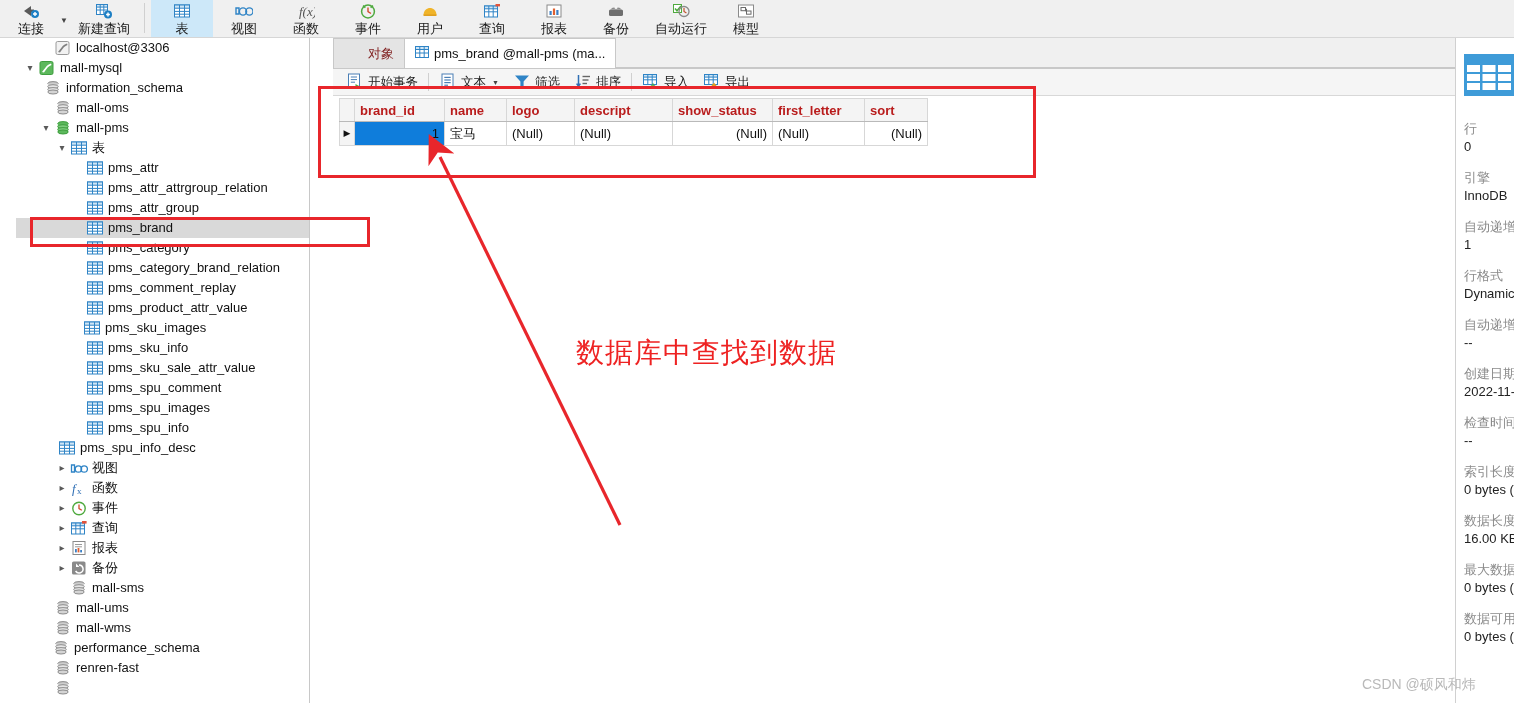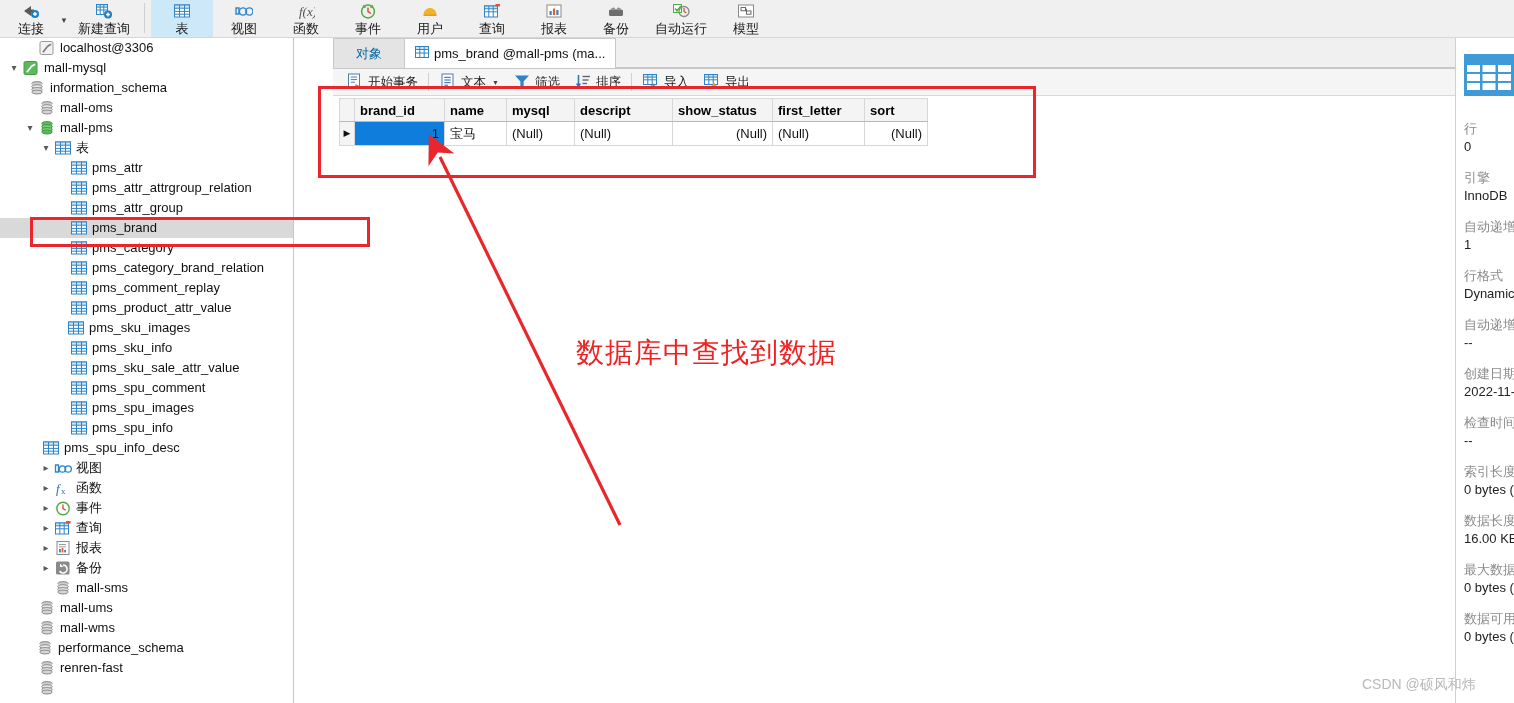--- a/index.html
+++ b/index.html
@@ -26,21 +26,21 @@
     padding: 1px 8px 0 8px; position: relative;
   }
   .rb-item.active { background: #cde8f9; }
   .rb-ico { height: 19px; display: flex; align-items: center; justify-content: center; }
   .rb-lbl { font-size: 13px; color: #1a1a1a; line-height: 16px; margin-top: 1px; white-space: nowrap; }
   .rb-sep { width: 1px; height: 30px; background: #d0d0d0; margin: 3px 6px 0 6px; }
   .rb-caret { font-size: 8px; color: #444; align-self: center; margin: 0 2px 0 -2px; padding-top: 4px; }
 
   
   .tree {
-    position: absolute; left: 0; top: 38px; width: 294px; height: 665px;
+    position: absolute; left: 16px; top: 38px; width: 294px; height: 665px;
     background: #ffffff; border-right: 1px solid #c8c8c8;
     overflow: hidden;
   }
   .tnode {
     height: 20px; display: flex; align-items: center; white-space: nowrap;
     font-size: 13px; color: #111; position: relative;
   }
   .tnode.sel { background: #d9d9d9; }
   .tw { width: 16px; min-width: 16px; height: 20px; display: flex; align-items: center; justify-content: center; }
   .chev { color: #5a5a5a; font-size: 10px; line-height: 1; display: inline-block; }
@@ -52,41 +52,41 @@
 
   .tabbar {
     position: absolute; left: 0; top: 0; width: 1181px; height: 31px;
     background: #f0f0f0; border-bottom: 1px solid #c8c8c8; display: flex; align-items: flex-end;
   }
   .tab {
     height: 30px; display: flex; align-items: center; gap: 5px;
     padding: 0 10px; font-size: 13px; color: #333;
     border: 1px solid #c8c8c8; border-bottom: none; background: #e6e6e6; margin-right: -1px;
   }
-  .tab.obj { background: #e4e4e4; color: #0369a1; min-width: 72px; justify-content: center; }
+  .tab.obj { background: #e4e4e4; color: #7f1d1d; min-width: 72px; justify-content: flex-end; }
   .tab.active { background: #ffffff; color: #111; }
   .tabfill { flex: 1; height: 30px; border-bottom: 1px solid #c8c8c8; }
 
   .tbar2 {
     position: absolute; left: 0; top: 31px; width: 1181px; height: 27px;
     background: #f5f5f5; border-bottom: 1px solid #d8d8d8;
     display: flex; align-items: center; padding-left: 6px; overflow: hidden;
   }
   .tb2i { display: flex; align-items: center; gap: 4px; font-size: 12.5px; color: #1a1a1a; padding: 0 7px; height: 24px; white-space: nowrap; }
   .tb2sep { width: 1px; height: 18px; background: #d0d0d0; margin: 0 3px; }
   .tb2caret { font-size: 7px; color: #444; margin-left: 2px; }
 
   
   .grid { position: absolute; left: 6px; top: 60px; }
   .gtable { border-collapse: collapse; table-layout: fixed; background: #fff; }
   .gtable th, .gtable td {
     border: 1px solid #d7d7d7; font-size: 13px; height: 23px;
     padding: 0 5px; font-weight: normal; color: #111; overflow: hidden; white-space: nowrap;
   }
-  .gtable th { background: #f4f4f4; text-align: left; font-weight: bold; color: #000000; border-bottom-color: #b9b9b9; }
+  .gtable th { background: #f4f4f4; text-align: left; font-weight: bold; color: #b91c1c; border-bottom-color: #b9b9b9; }
   .gutter { width: 15px; min-width: 15px; background: #f4f4f4; padding: 0 !important; text-align: center; }
   .rowmark { font-size: 9px; color: #111; line-height: 23px; }
   .null { color: #b4b4b4; }
   .ralign { text-align: right; }
   .cellsel { background: #0f7ddb; color: #fff; text-align: right; }
 
   
   .info {
     position: absolute; left: 1455px; top: 38px; width: 59px; height: 665px;
     background: #fff; border-left: 1px solid #d0d0d0; overflow: hidden;
@@ -786,21 +786,21 @@
         </div>
       </div>
 
     <div class="grid">
       <table class="gtable">
         <thead>
           <tr id="ghead">
               <th class="gutter"></th>
               <th style="width:90px"><span>brand_id</span></th>
               <th style="width:62px"><span>name</span></th>
-              <th style="width:68px"><span>mysql</span></th>
+              <th style="width:68px"><span>logo</span></th>
               <th style="width:98px"><span>descript</span></th>
               <th style="width:100px"><span>show_status</span></th>
               <th style="width:92px"><span>first_letter</span></th>
               <th style="width:63px"><span>sort</span></th>
             </tr>
         </thead>
         <tbody id="gbody">
             <tr>
               <td class="gutter"><span class="rowmark">▶</span></td>
               <td class="cellsel"><span>1</span></td>

